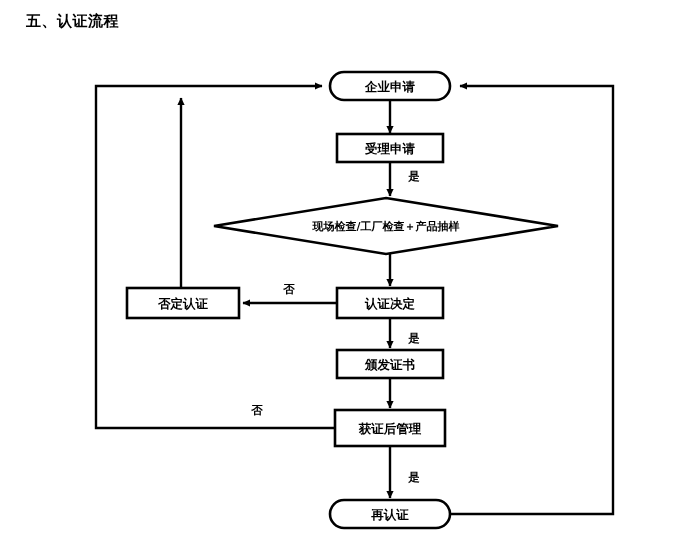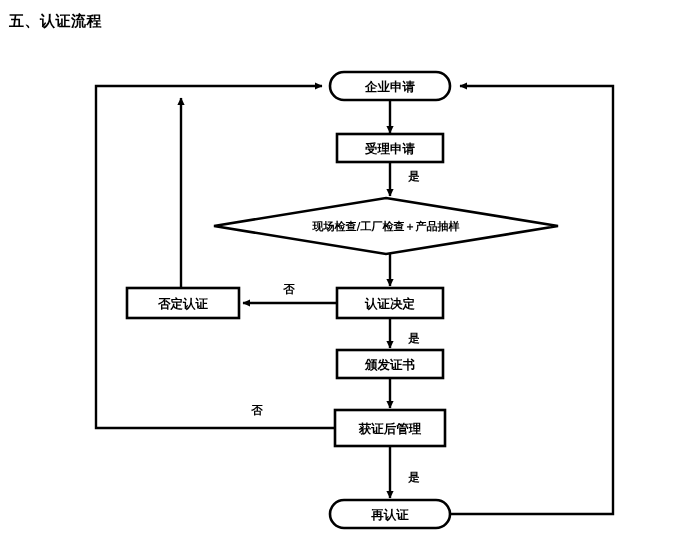--- a/index.html
+++ b/index.html
@@ -16,21 +16,21 @@
     position: relative;
   }
   #page {
     position: relative;
     width: 700px;
     height: 547px;
     background: #ffffff;
   }
   #section-title {
     position: absolute;
-    left: 9px;
+    left: 26px;
     top: 12px;
     font-size: 15px;
     font-weight: bold;
     letter-spacing: 0.5px;
     color: #000000;
     white-space: nowrap;
   }
   #flow-svg {
     position: absolute;
     left: 0;

